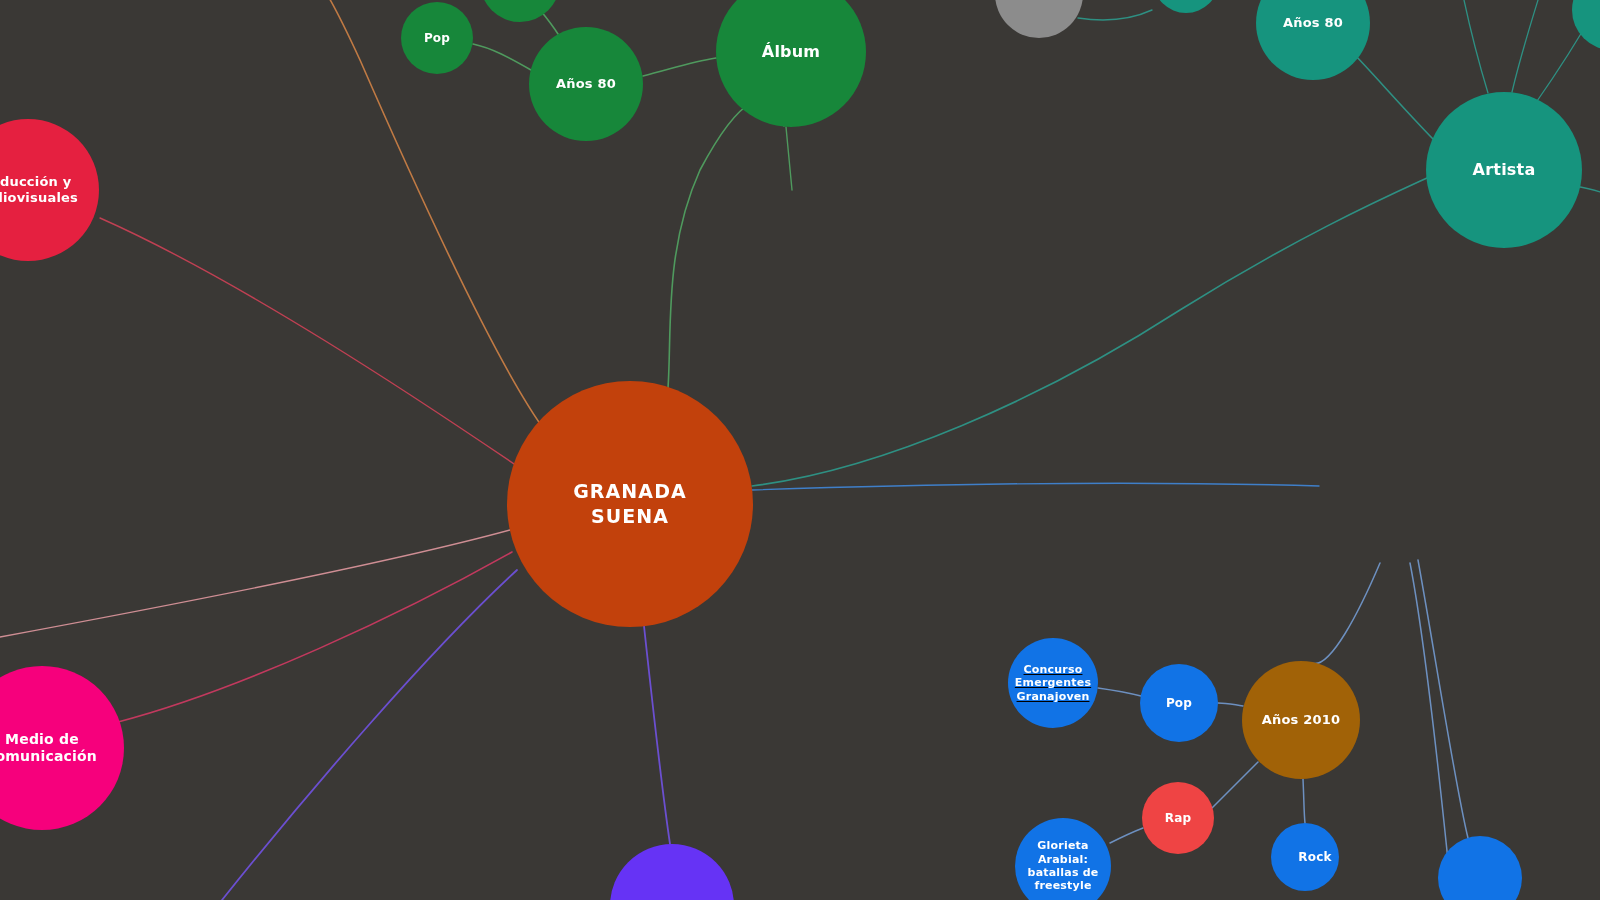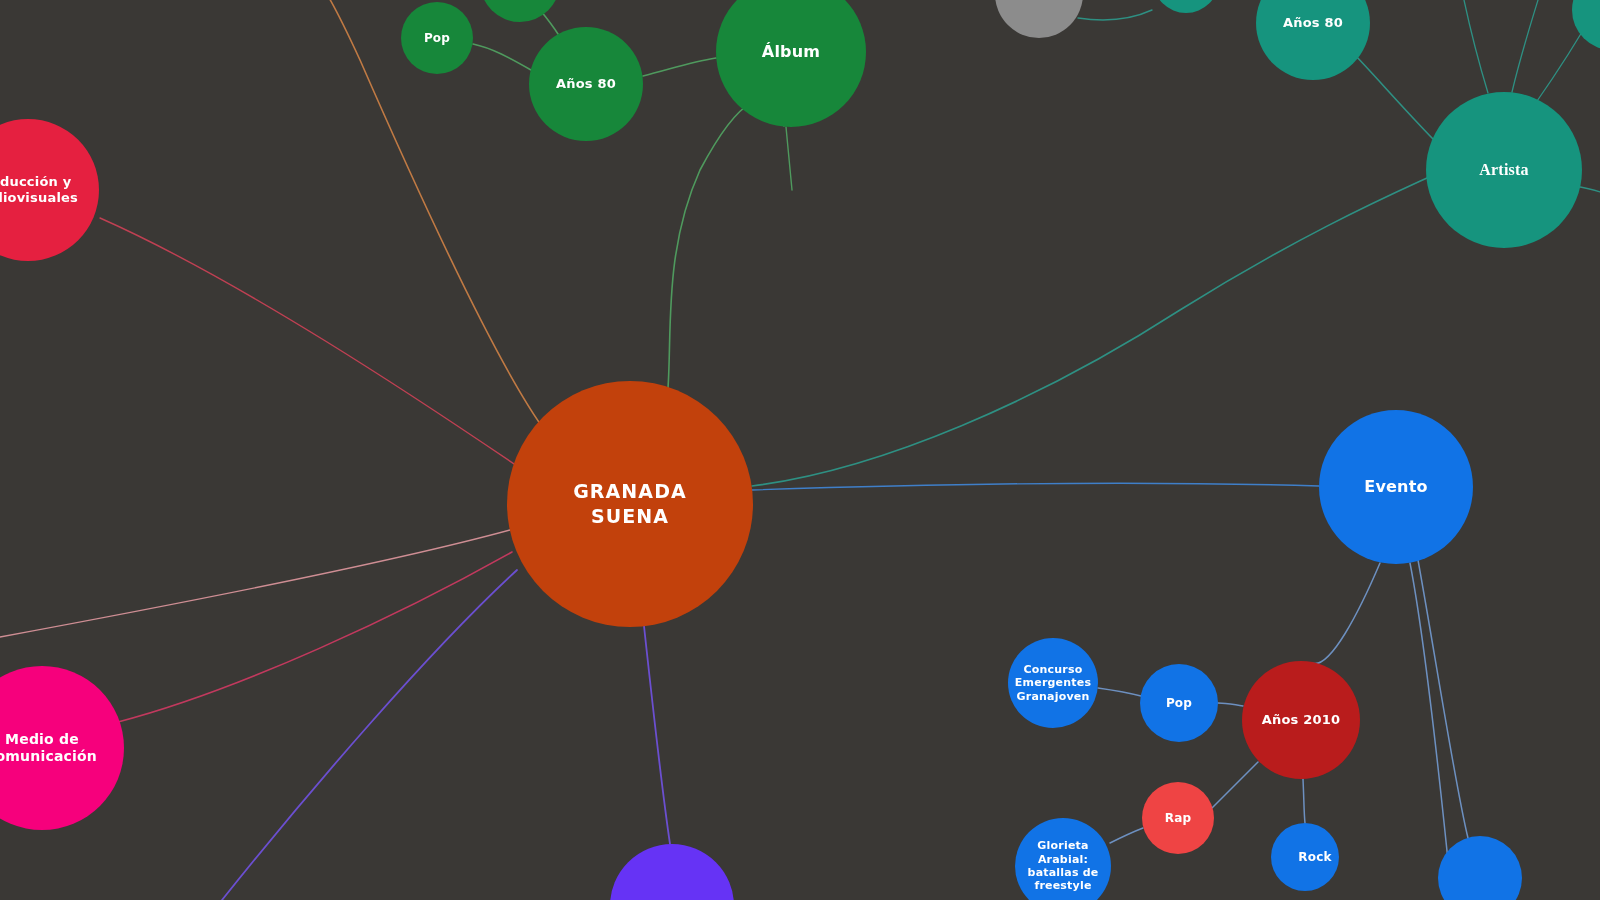--- a/index.html
+++ b/index.html
@@ -122,41 +122,38 @@
       <div class="node" style="left: 401px; top: 2px; width: 72px; height: 72px; background: rgb(23, 135, 58);">
         <span class="node-label" style="font-size: 12px;">Pop</span>
       </div>
       <div class="node" style="left: 480px; top: -58px; width: 80px; height: 80px; background: rgb(23, 135, 58);">
         <span class="node-label" style="font-size: 12px;"></span>
       </div>
       <div class="node" style="left: 995px; top: -50px; width: 88px; height: 88px; background: rgb(140, 140, 140);">
         <span class="node-label" style="font-size: 13px;">Gelu</span>
       </div>
       <div class="node" style="left: 1426px; top: 92px; width: 156px; height: 156px; background: rgb(22, 148, 126);">
-        <span class="node-label" style="font-size: 16px; font-family: Liberation Serif, serif;">Artista</span>
+        <span class="node-label" style="font-size: 16px;">Artista</span>
       </div>
       <div class="node" style="left: 1256px; top: -34px; width: 114px; height: 114px; background: rgb(22, 148, 126);">
         <span class="node-label" style="font-size: 13px;">Años 80</span>
       </div>
       <div class="node" style="left: 1153px; top: -53px; width: 66px; height: 66px; background: rgb(22, 148, 126);">
         <span class="node-label" style="font-size: 12px;"></span>
       </div>
       <div class="node" style="left: 1572px; top: -30px; width: 80px; height: 80px; background: rgb(22, 148, 126);">
         <span class="node-label" style="font-size: 12px;"></span>
       </div>
-      <div class="node" style="left: 1319px; top: 410px; width: 154px; height: 154px; background: rgb(17, 115, 230);">
-        <span class="node-label" style="font-size: 16px;">Evento</span>
-      </div>
-      <div class="node" style="left: 1242px; top: 661px; width: 118px; height: 118px; background: #b91c1c;">
+      <div class="node" style="left: 1242px; top: 661px; width: 118px; height: 118px; background: #a16207;">
         <span class="node-label" style="font-size: 13px;">Años 2010</span>
       </div>
       <div class="node" style="left: 1140px; top: 664px; width: 78px; height: 78px; background: rgb(17, 115, 230);">
         <span class="node-label" style="font-size: 12px;">Pop</span>
       </div>
-      <div class="node" style="left: 1008px; top: 638px; width: 90px; height: 90px; background: rgb(17, 115, 230);">
+      <div class="node" style="left: 1008px; top: 638px; width: 90px; height: 90px; background: rgb(17, 115, 230); text-decoration: underline;">
         <span class="node-label" style="font-size: 11px;">Concurso
 Emergentes
 Granajoven</span>
       </div>
       <div class="node" style="left: 1142px; top: 782px; width: 72px; height: 72px; background: #ef4444;">
         <span class="node-label" style="font-size: 12px;">Rap</span>
       </div>
       <div class="node" style="left: 1271px; top: 823px; width: 68px; height: 68px; background: rgb(17, 115, 230);">
         <span class="node-label" style="font-size: 12px; margin-left: 20px;">Rock</span>
       </div>

